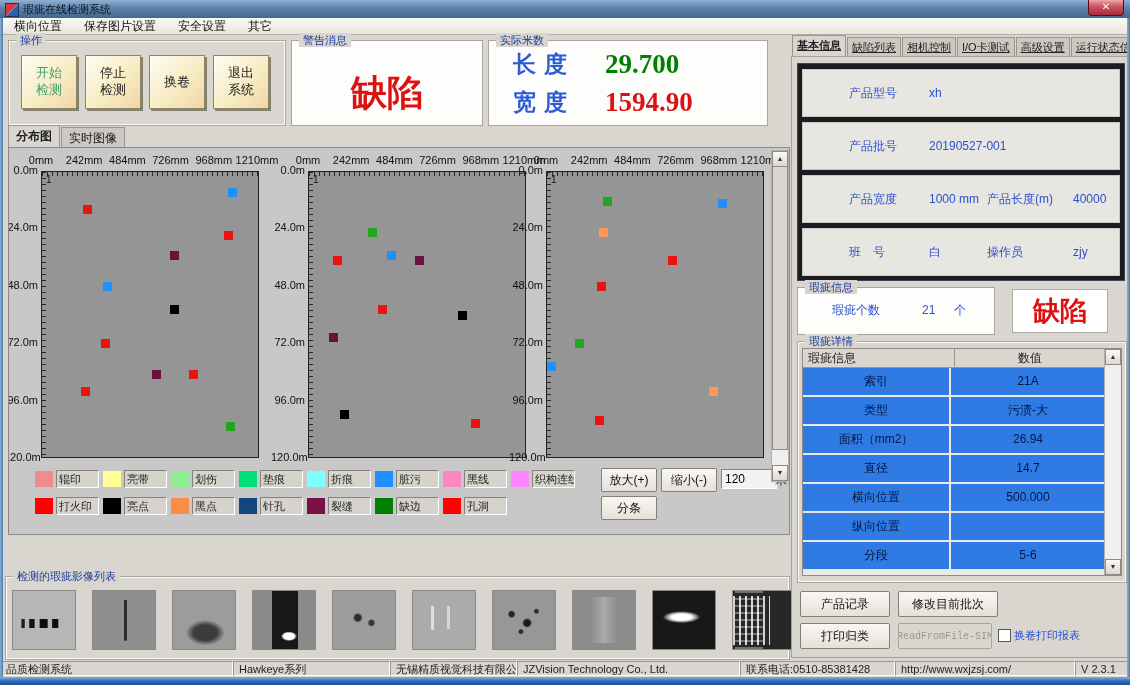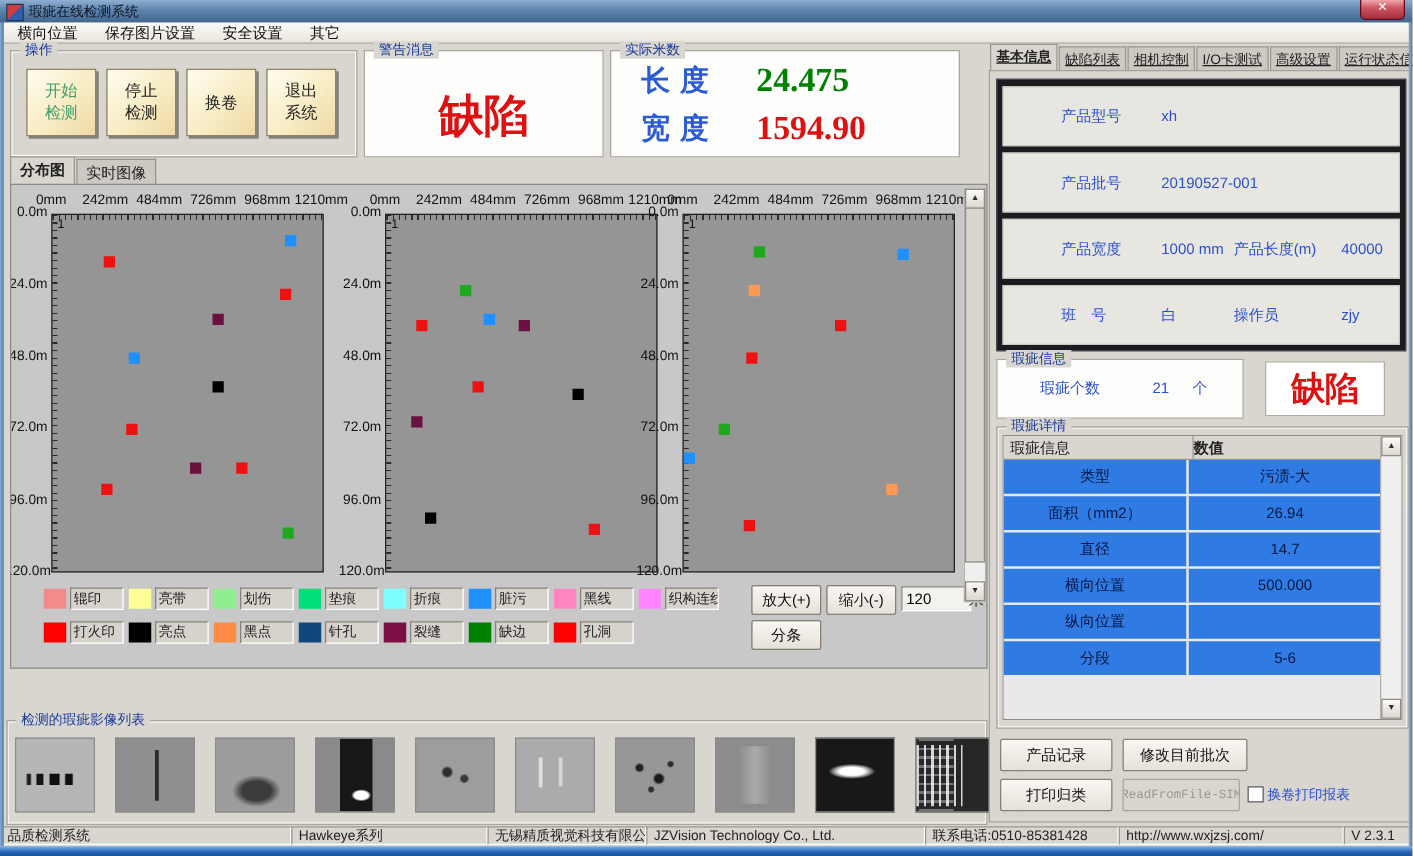--- a/index.html
+++ b/index.html
@@ -121,21 +121,21 @@
   #defect-alert{position:absolute;left:220px;top:232px;width:94px;height:42px;
     background:#fff;border:1px solid #b0aca4;display:flex;align-items:center;justify-content:center;
     font-size:27px;font-weight:bold;font-family:"Liberation Serif",serif;}
 
   
   #detail-table{position:absolute;left:4px;top:6px;right:4px;height:226px;
     background:#fff;border:1px solid #8f8b83;}
   #detail-header{position:absolute;left:0;top:0;right:16px;height:18px;display:flex;
     background:#d9d6d0;border-bottom:1px solid #9a968e;}
   .dh1{width:146px;padding-left:5px;line-height:18px;font-size:12px;border-right:1px solid #9a968e;}
-  .dh2{flex:1;line-height:18px;font-size:12px;font-weight:bold;}
+  .dh2{flex:1;text-align:center;line-height:18px;font-size:12px;}
   #detail-rows{position:absolute;left:0;top:19px;right:16px;bottom:0;background:#e9e9e9;}
   .drow{height:27px;margin-bottom:2px;background:#2f7be3;display:flex;}
   .dc1{width:146px;text-align:center;line-height:27px;font-size:12px;color:#041644;border-right:2px solid #e9e9e9;}
   .dc2{flex:1;text-align:center;line-height:27px;font-size:12px;color:#041644;}
   #detail-scroll{position:absolute;right:0;top:0;bottom:0;width:16px;background:#efefef;border-left:1px solid #b5b1a9;}
 
   .act-btn{position:absolute;height:24px;}
   .act-btn.disabled{background:#d9d6d0;color:#9b978f;border:1px solid #a8a49c;
     font-family:"Liberation Mono",monospace;font-size:10px;overflow:hidden;white-space:nowrap;}
   #report-check{position:absolute;width:11px;height:11px;background:#fff;border:1px solid #555;}
@@ -196,21 +196,21 @@
 <div class="groupbox gb-white" style="left:291px;top:40px;width:190px;height:84px;">
   <span class="gb-title">警告消息</span>
   <div id="warning-msg" style="color: rgb(221, 17, 17);">缺陷</div>
 </div>
 
 <div class="groupbox gb-white" style="left:488px;top:40px;width:278px;height:84px;">
   <span class="gb-title">实际米数</span>
   <div id="meter-rows" style="position:absolute;left:0;top:4px;right:0;">
       <div class="m-row">
         <span class="m-label" style="color: rgb(43, 91, 215);">长度</span>
-        <span class="m-value" style="color: rgb(0, 128, 0);">24.475</span>
+        <span class="m-value" style="color: rgb(0, 128, 0);">29.700</span>
       </div>
       <div class="m-row">
         <span class="m-label" style="color: rgb(43, 91, 215);">宽度</span>
         <span class="m-value" style="color: rgb(221, 17, 17);">1594.90</span>
       </div>
     </div>
 </div>
 
 <div id="view-tabs">
     <div class="vtab active">分布图</div>
@@ -444,20 +444,24 @@
 
     <div class="groupbox" style="left:5px;top:284px;width:328px;height:240px;">
       <span class="gb-title">瑕疵详情</span>
       <div id="detail-table">
         <div id="detail-header">
           <div class="dh1">瑕疵信息</div>
           <div class="dh2">数值</div>
         </div>
         <div id="detail-rows">
             <div class="drow">
+              <div class="dc1">索引</div>
+              <div class="dc2">21A</div>
+            </div>
+            <div class="drow">
               <div class="dc1">类型</div>
               <div class="dc2">污渍-大</div>
             </div>
             <div class="drow">
               <div class="dc1">面积（mm2）</div>
               <div class="dc2">26.94</div>
             </div>
             <div class="drow">
               <div class="dc1">直径</div>
               <div class="dc2">14.7</div>

